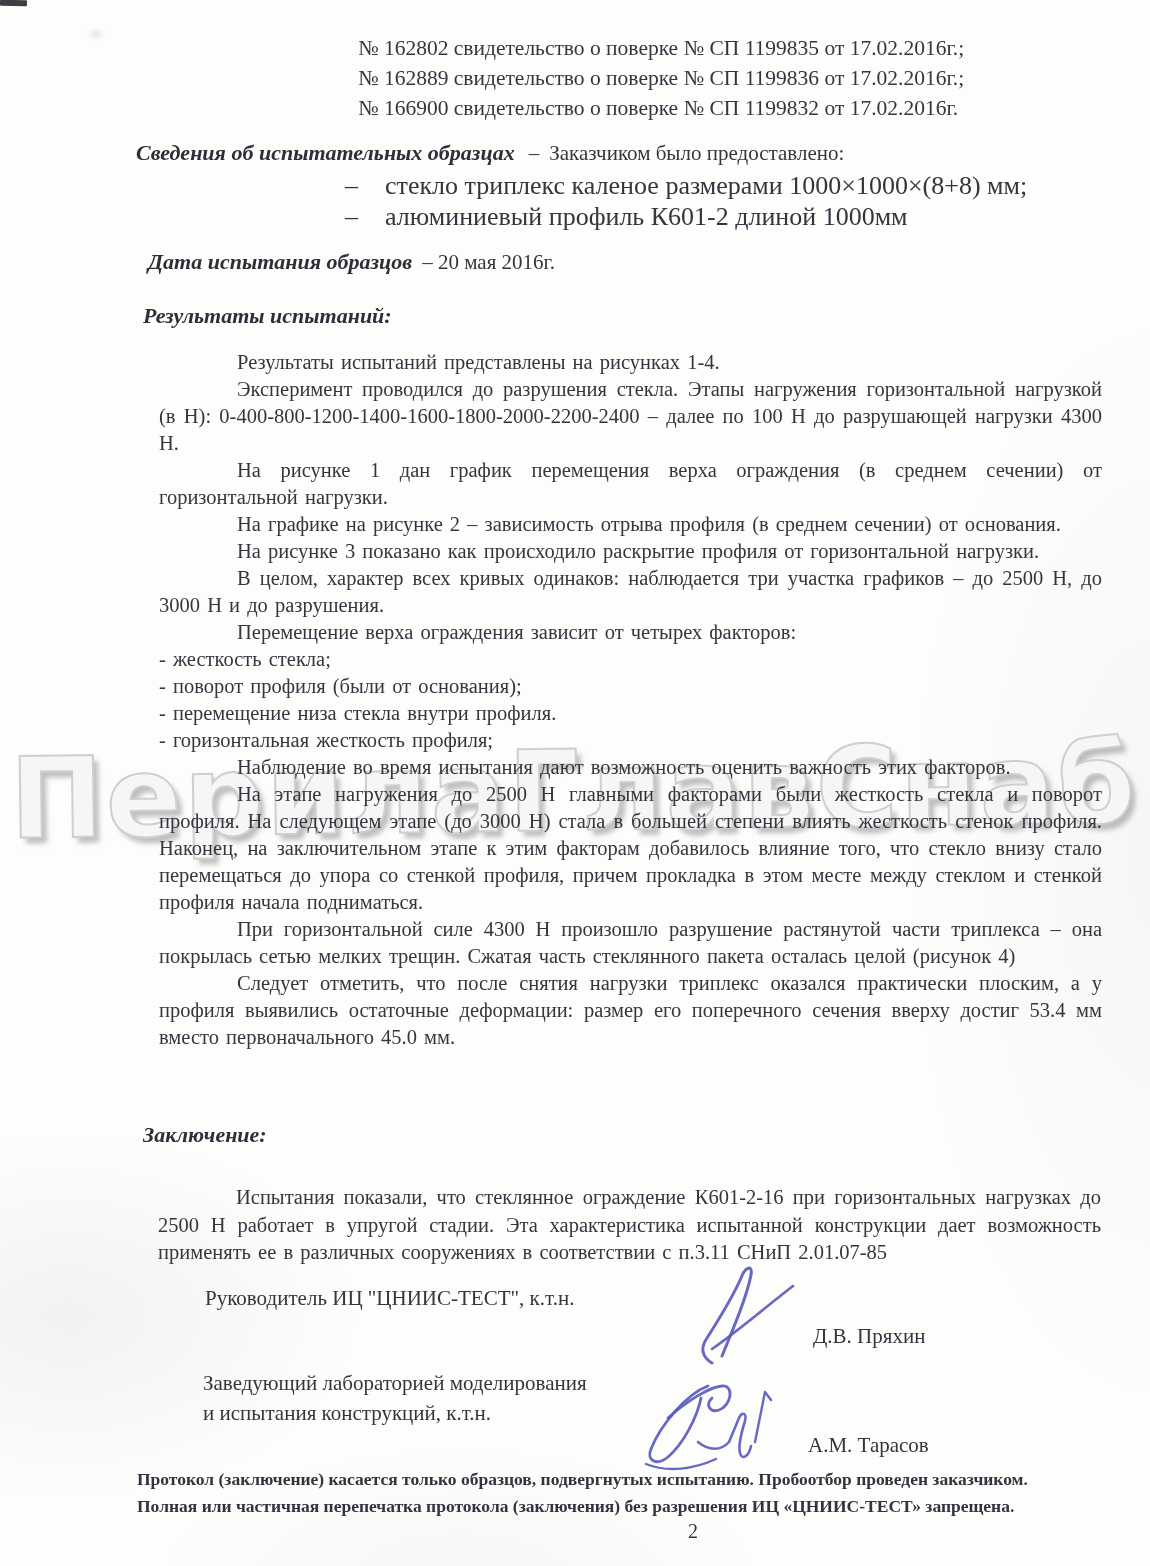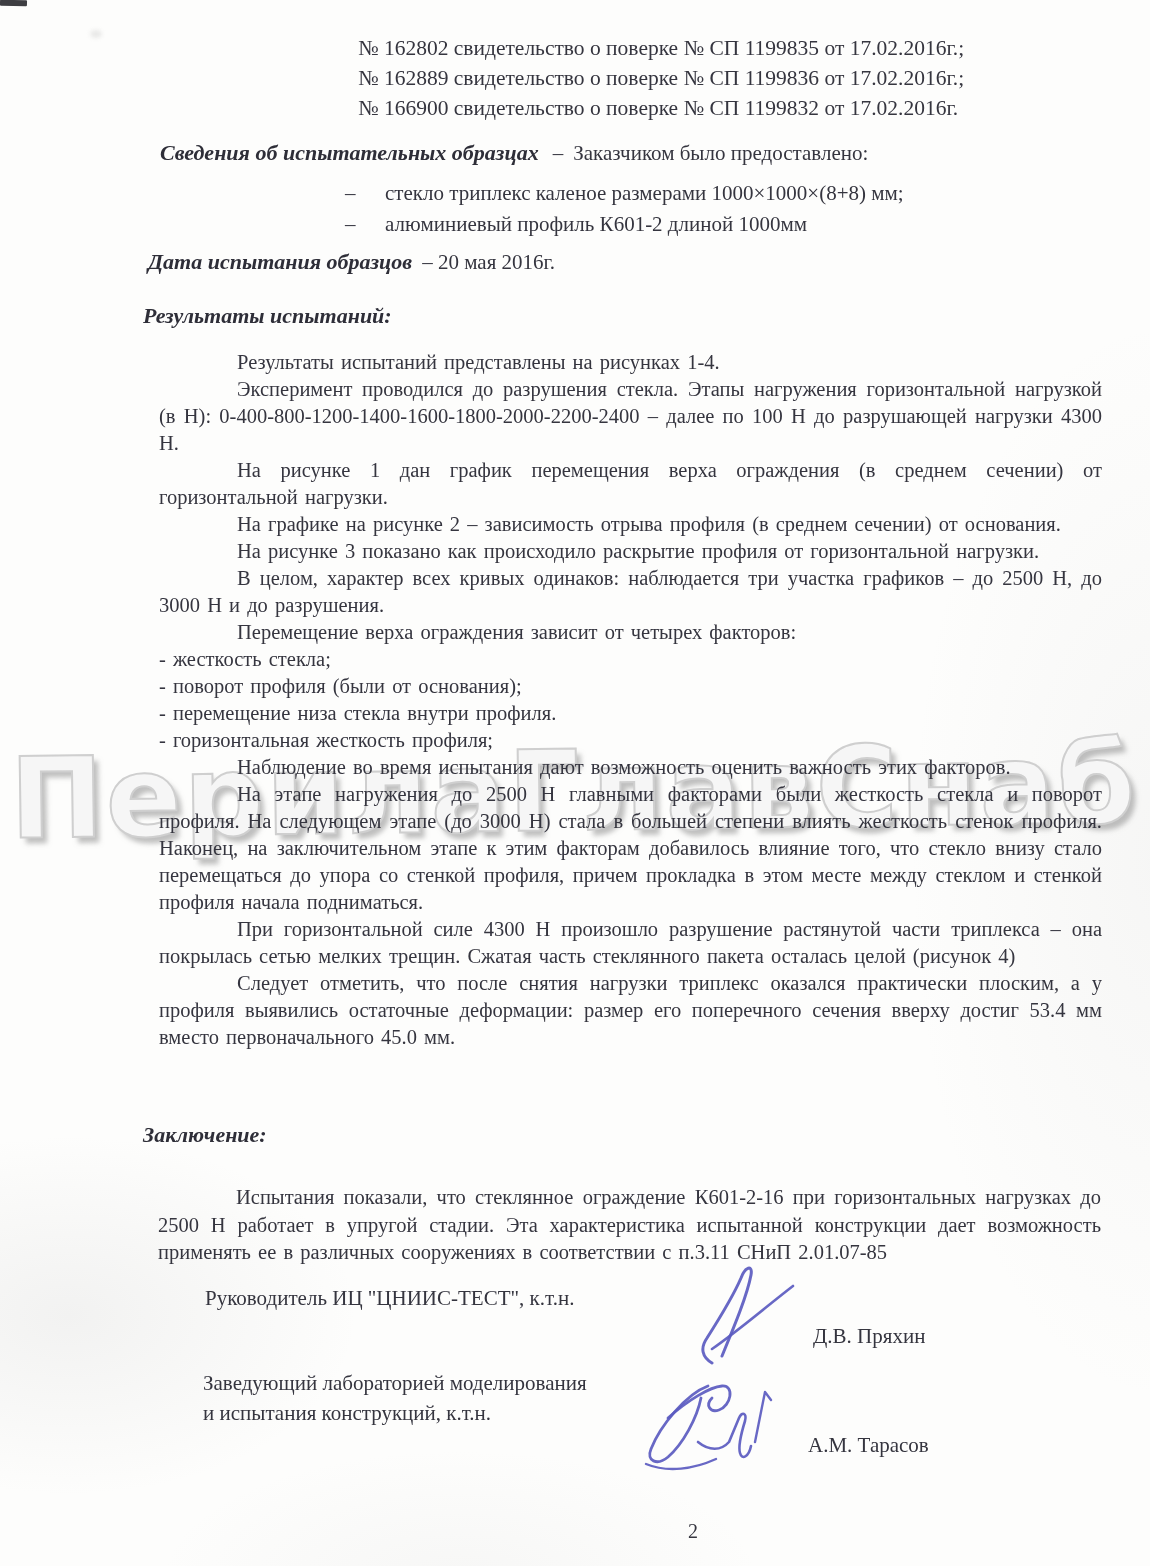--- a/index.html
+++ b/index.html
@@ -29,23 +29,23 @@
     -webkit-text-stroke:2px #cfcfcf;
     text-shadow:5px 6px 5px rgba(140,140,140,0.55), -1px -1px 0 #ffffff;
     transform:rotate(-0.8deg);
   }
   .layer{position:absolute;z-index:2;}
   .h-bi{font-weight:bold;font-style:italic;font-size:22px;color:#2e2e38;}
   .reg{font-size:21px;}
   
   .certs{left:358px;top:33px;font-size:21.5px;line-height:30px;white-space:nowrap;}
   
-  .samples-heading{left:160px;top:140px;white-space:nowrap;text-align:right;}
+  .samples-heading{left:136px;top:140px;white-space:nowrap;text-align:right;}
   .samples-heading .sep{font-size:21px;margin:0 10px 0 14px;}
-  .samples-list{left:345px;top:171px;font-size:21px;line-height:30.5px;margin-top:7px;}
+  .samples-list{left:345px;top:171px;font-size:26px;line-height:30.5px;}
   .samples-list .dash{display:inline-block;width:40px;}
   
   .date-line{left:148px;top:249px;white-space:nowrap;}
   .date-line .reg{margin-left:10px;}
   
   .results-heading{left:143px;top:303px;}
   .results-body{left:159px;top:349px;width:943px;font-size:20.5px;line-height:27px;text-align:justify;word-spacing:2px;}
   .results-body p, .conclusion-body p{margin:0;}
   .p-indent{text-indent:78px;}
   .p-flush{text-indent:0;}
@@ -133,15 +133,19 @@
   </div>
   <svg class="sig-svg sig-2" width="160" height="100" viewBox="0 0 160 100">
     <path d="M 70,14 C 48,22 22,54 13,77 C 8,89 19,94 30,85 C 45,72 59,46 63,26" stroke-width="2.8"></path>
     <path d="M 30,46 C 50,28 72,15 84,14 C 97,13 93,34 81,38 C 72,41 67,33 74,26" stroke-width="2.8"></path>
     <path d="M 60,70 C 71,79 83,79 91,70 L 101,46 C 104,39 109,41 107,49 C 103,62 100,74 102,81 C 104,89 111,84 113,74" stroke-width="2.6"></path>
     <path d="M 8,92 C 30,101 56,97 78,87" stroke-width="2.4"></path>
     <path d="M 117,70 L 127,20 L 133,28" stroke-width="2.4"></path>
   </svg>
   <div class="layer sig-name sig-name-2">А.М. Тарасов</div>
 
+  <div class="layer footer">
+    <div>Протокол (заключение) касается только образцов, подвергнутых испытанию. Пробоотбор проведен заказчиком.</div>
+    <div>Полная или частичная перепечатка протокола (заключения) без разрешения ИЦ «ЦНИИС-ТЕСТ» запрещена.</div>
+  </div>
   <div class="layer page-number">2</div>
 
 </div>
 
 </body></html>

